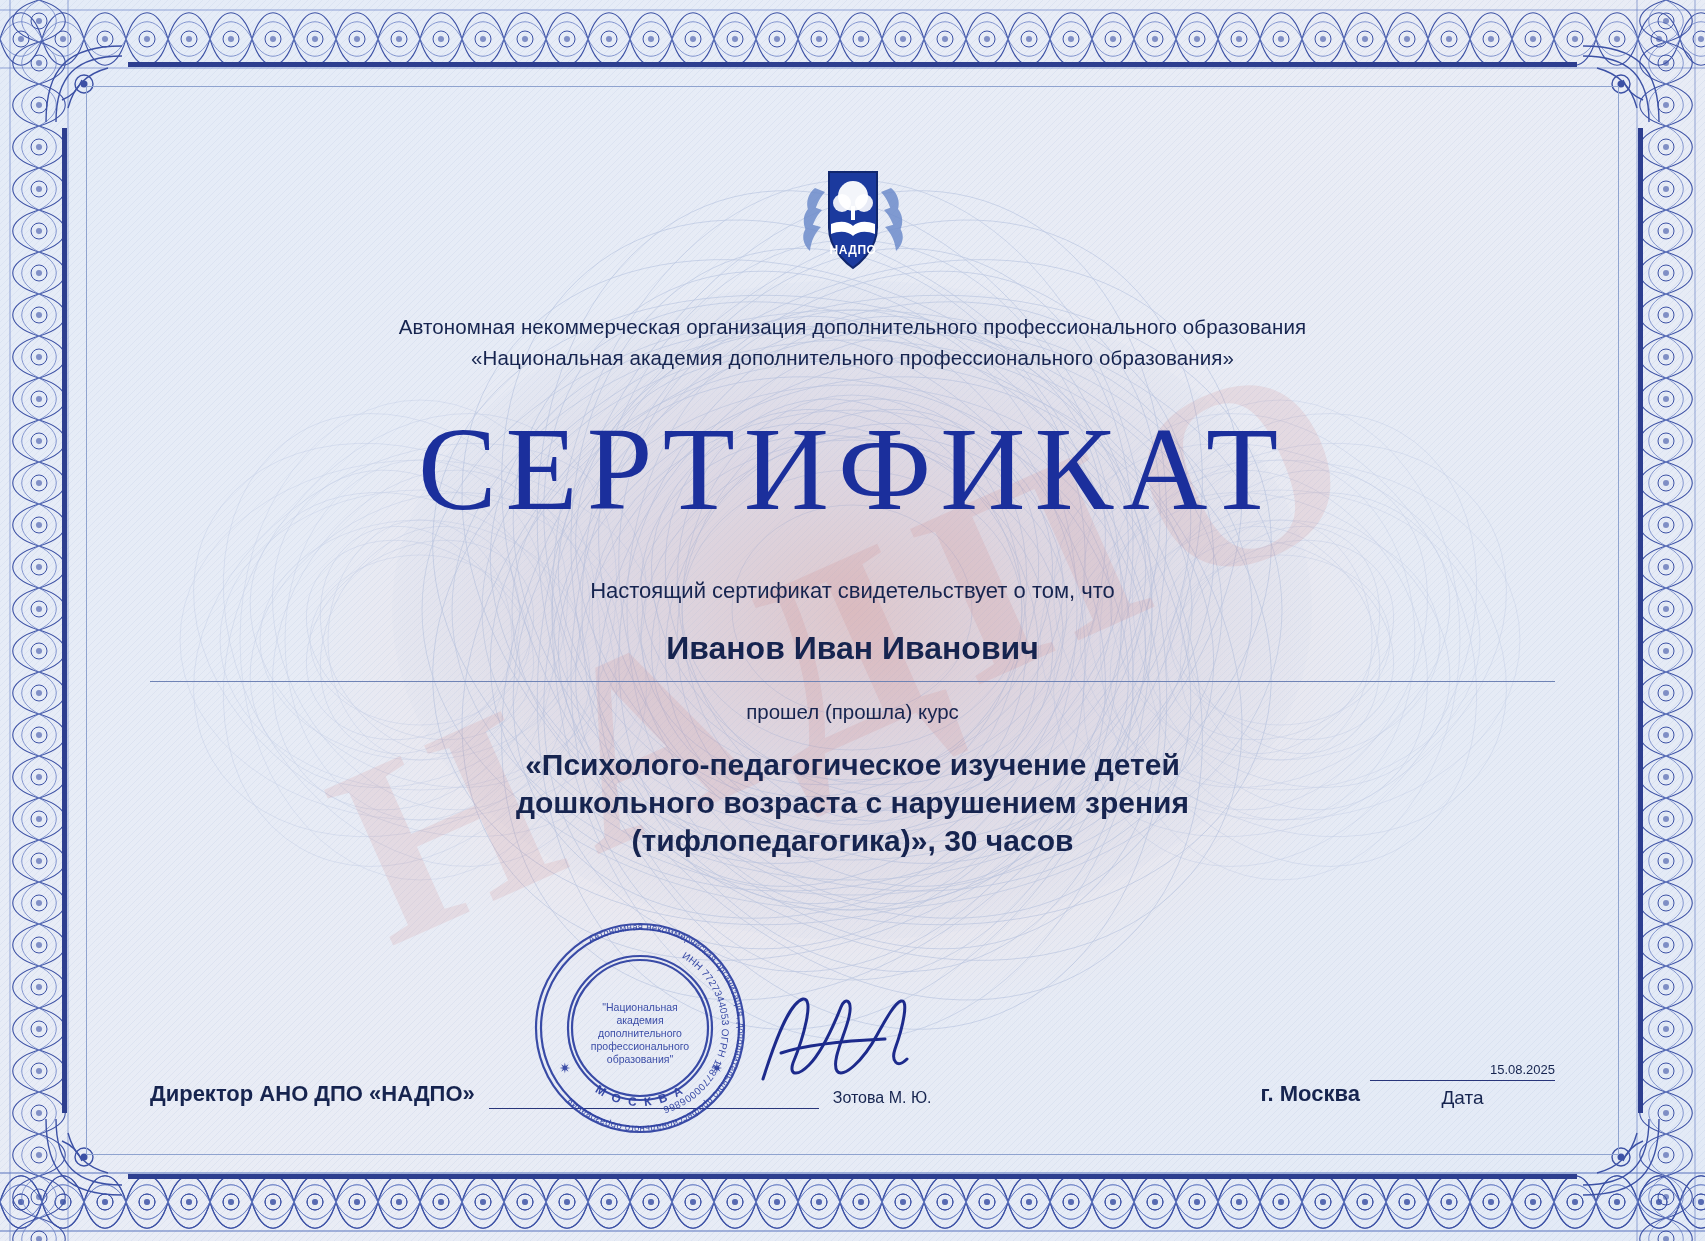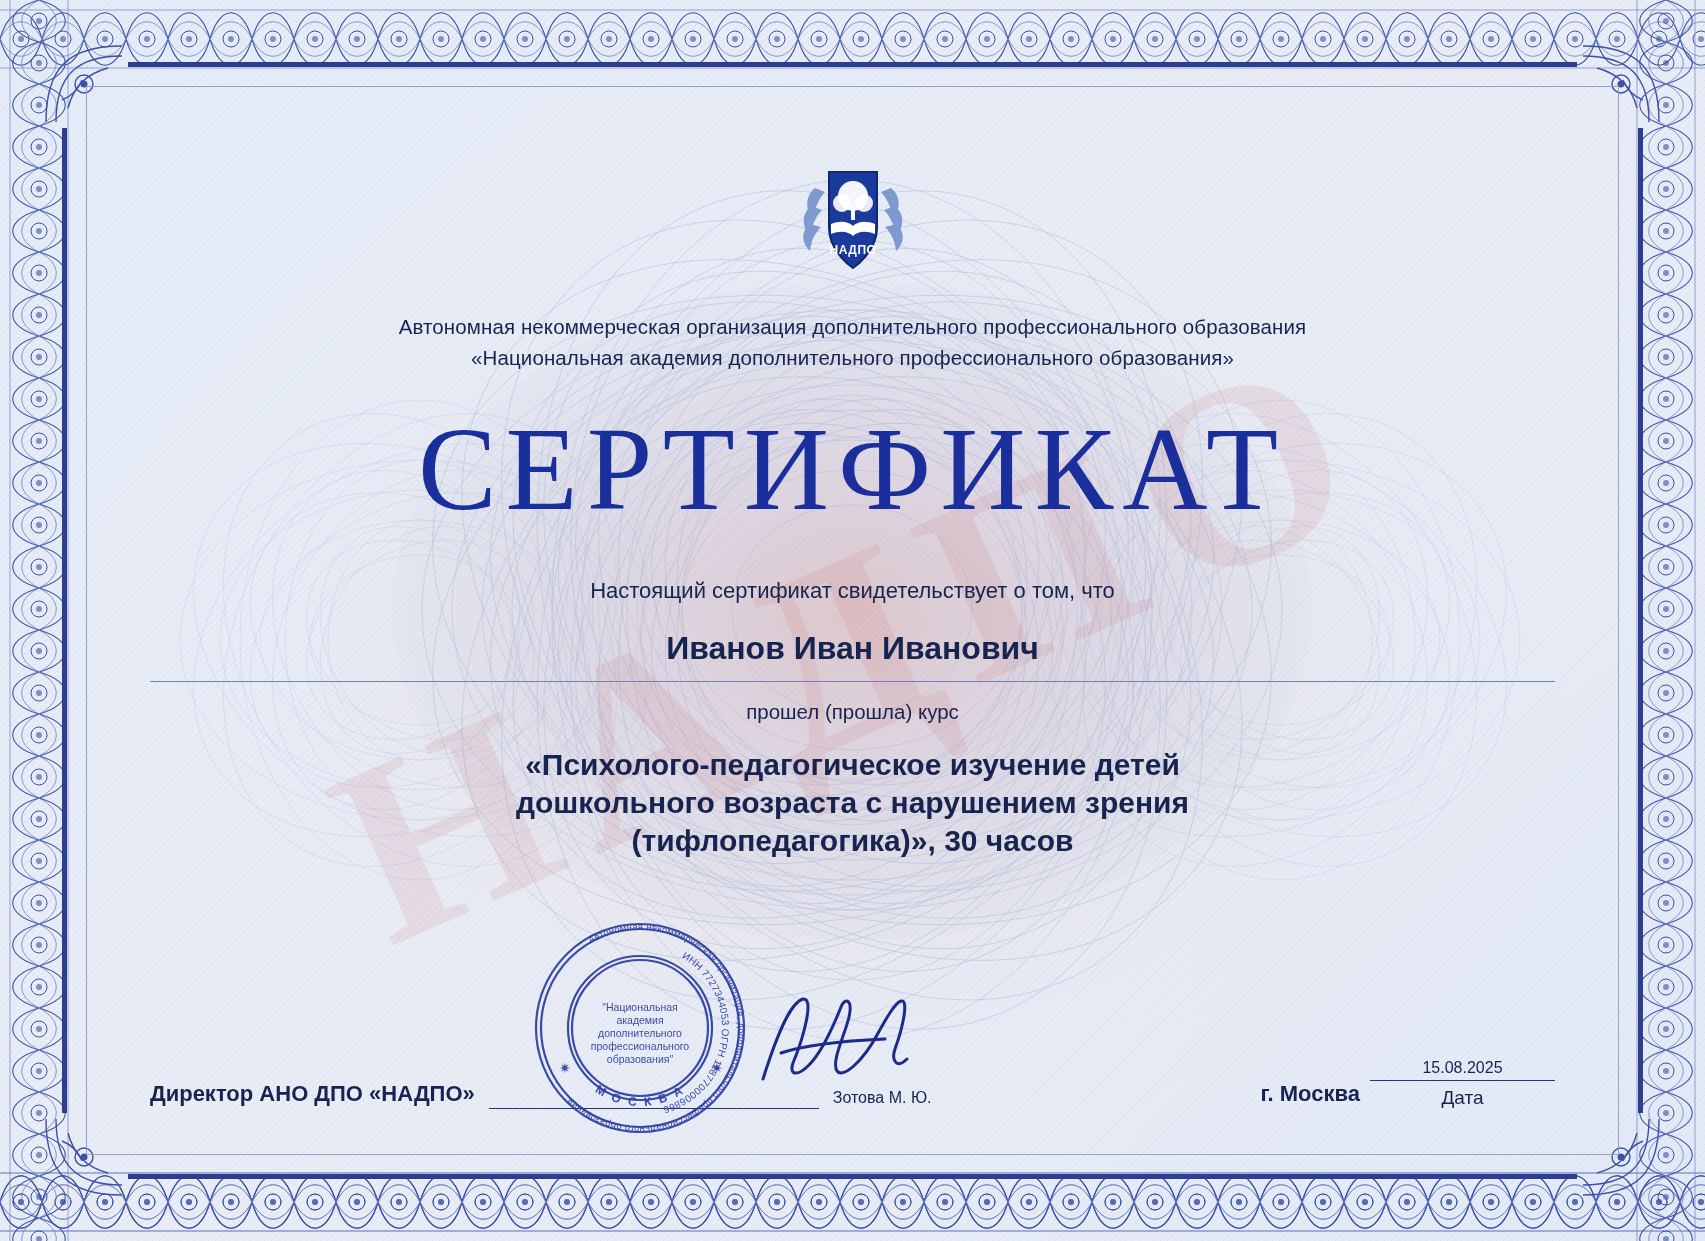--- a/index.html
+++ b/index.html
@@ -183,23 +183,24 @@
     font-weight: bold;
     color: #16244f;
     white-space: nowrap;
     padding-bottom: 2px;
   }
   .date-block {
     margin-left: 10px;
     text-align: center;
   }
   .date-value {
-    font-size: 16px;
+    font-size: 13px;
     color: #16244f;
     padding-bottom: 3px;
+    text-align: right;
   }
   .date-line {
     width: 185px;
     border-bottom: 1.6px solid #28357a;
   }
   .date-caption {
     margin-top: 6px;
     font-size: 19px;
     color: #16244f;
   }

